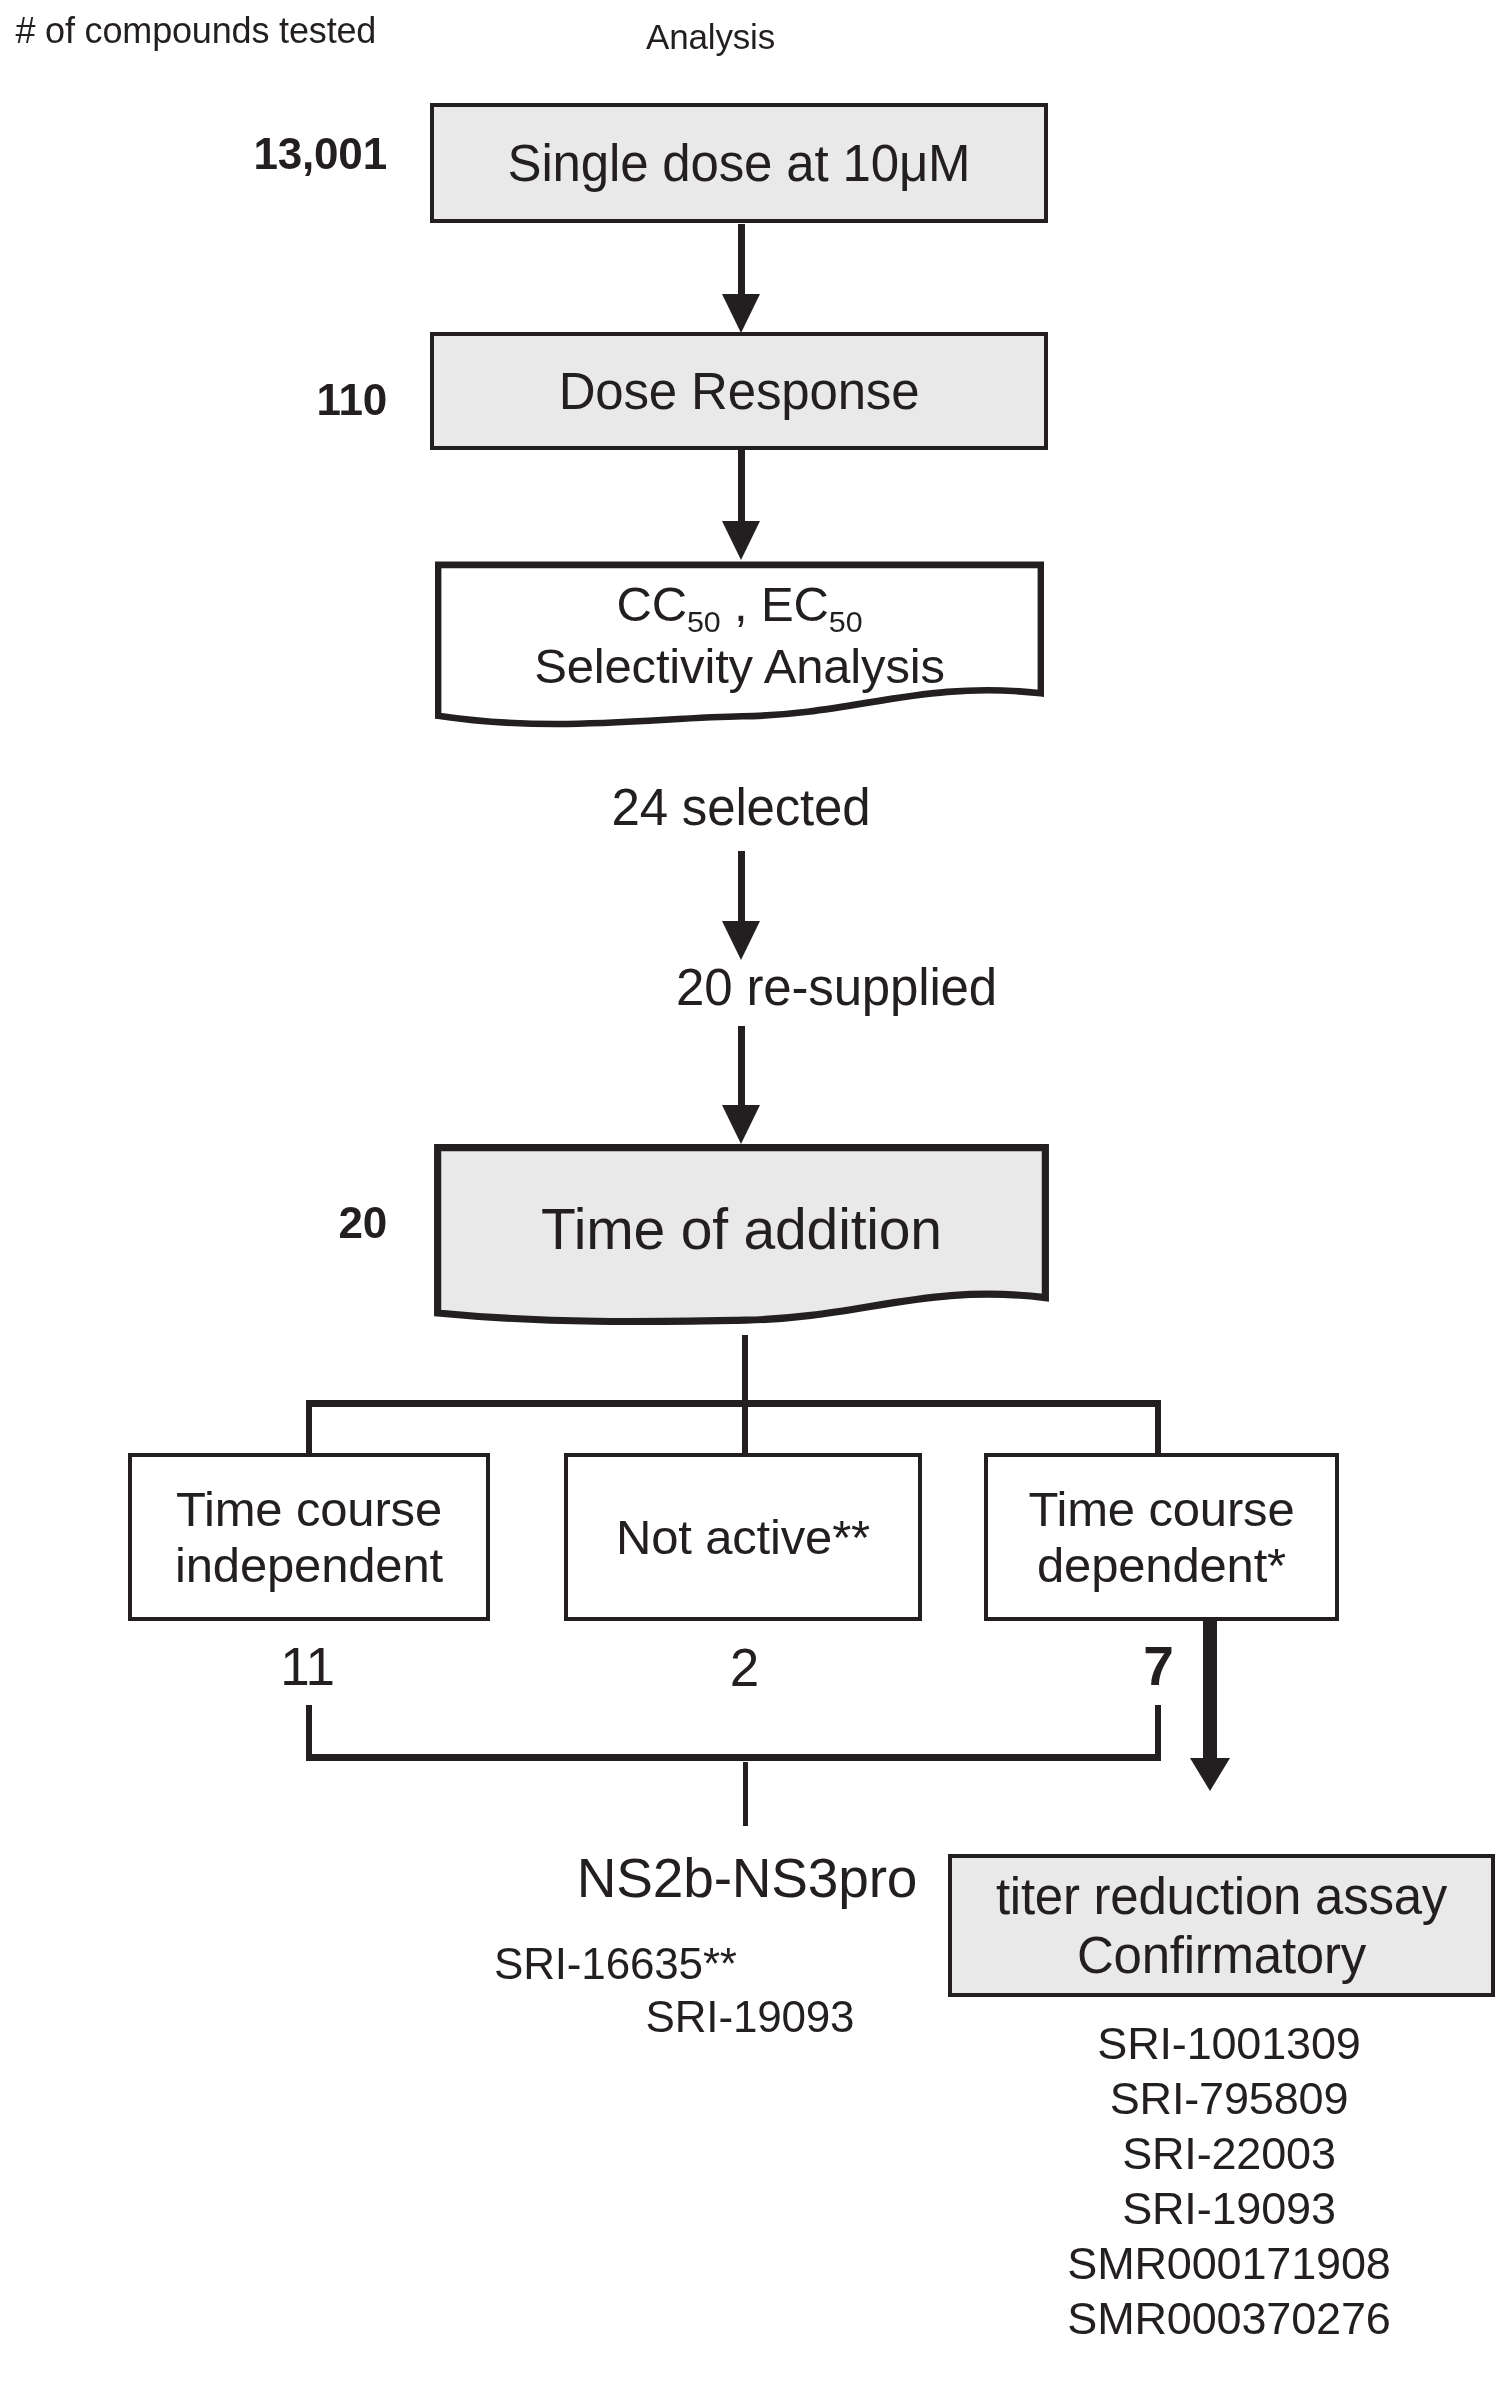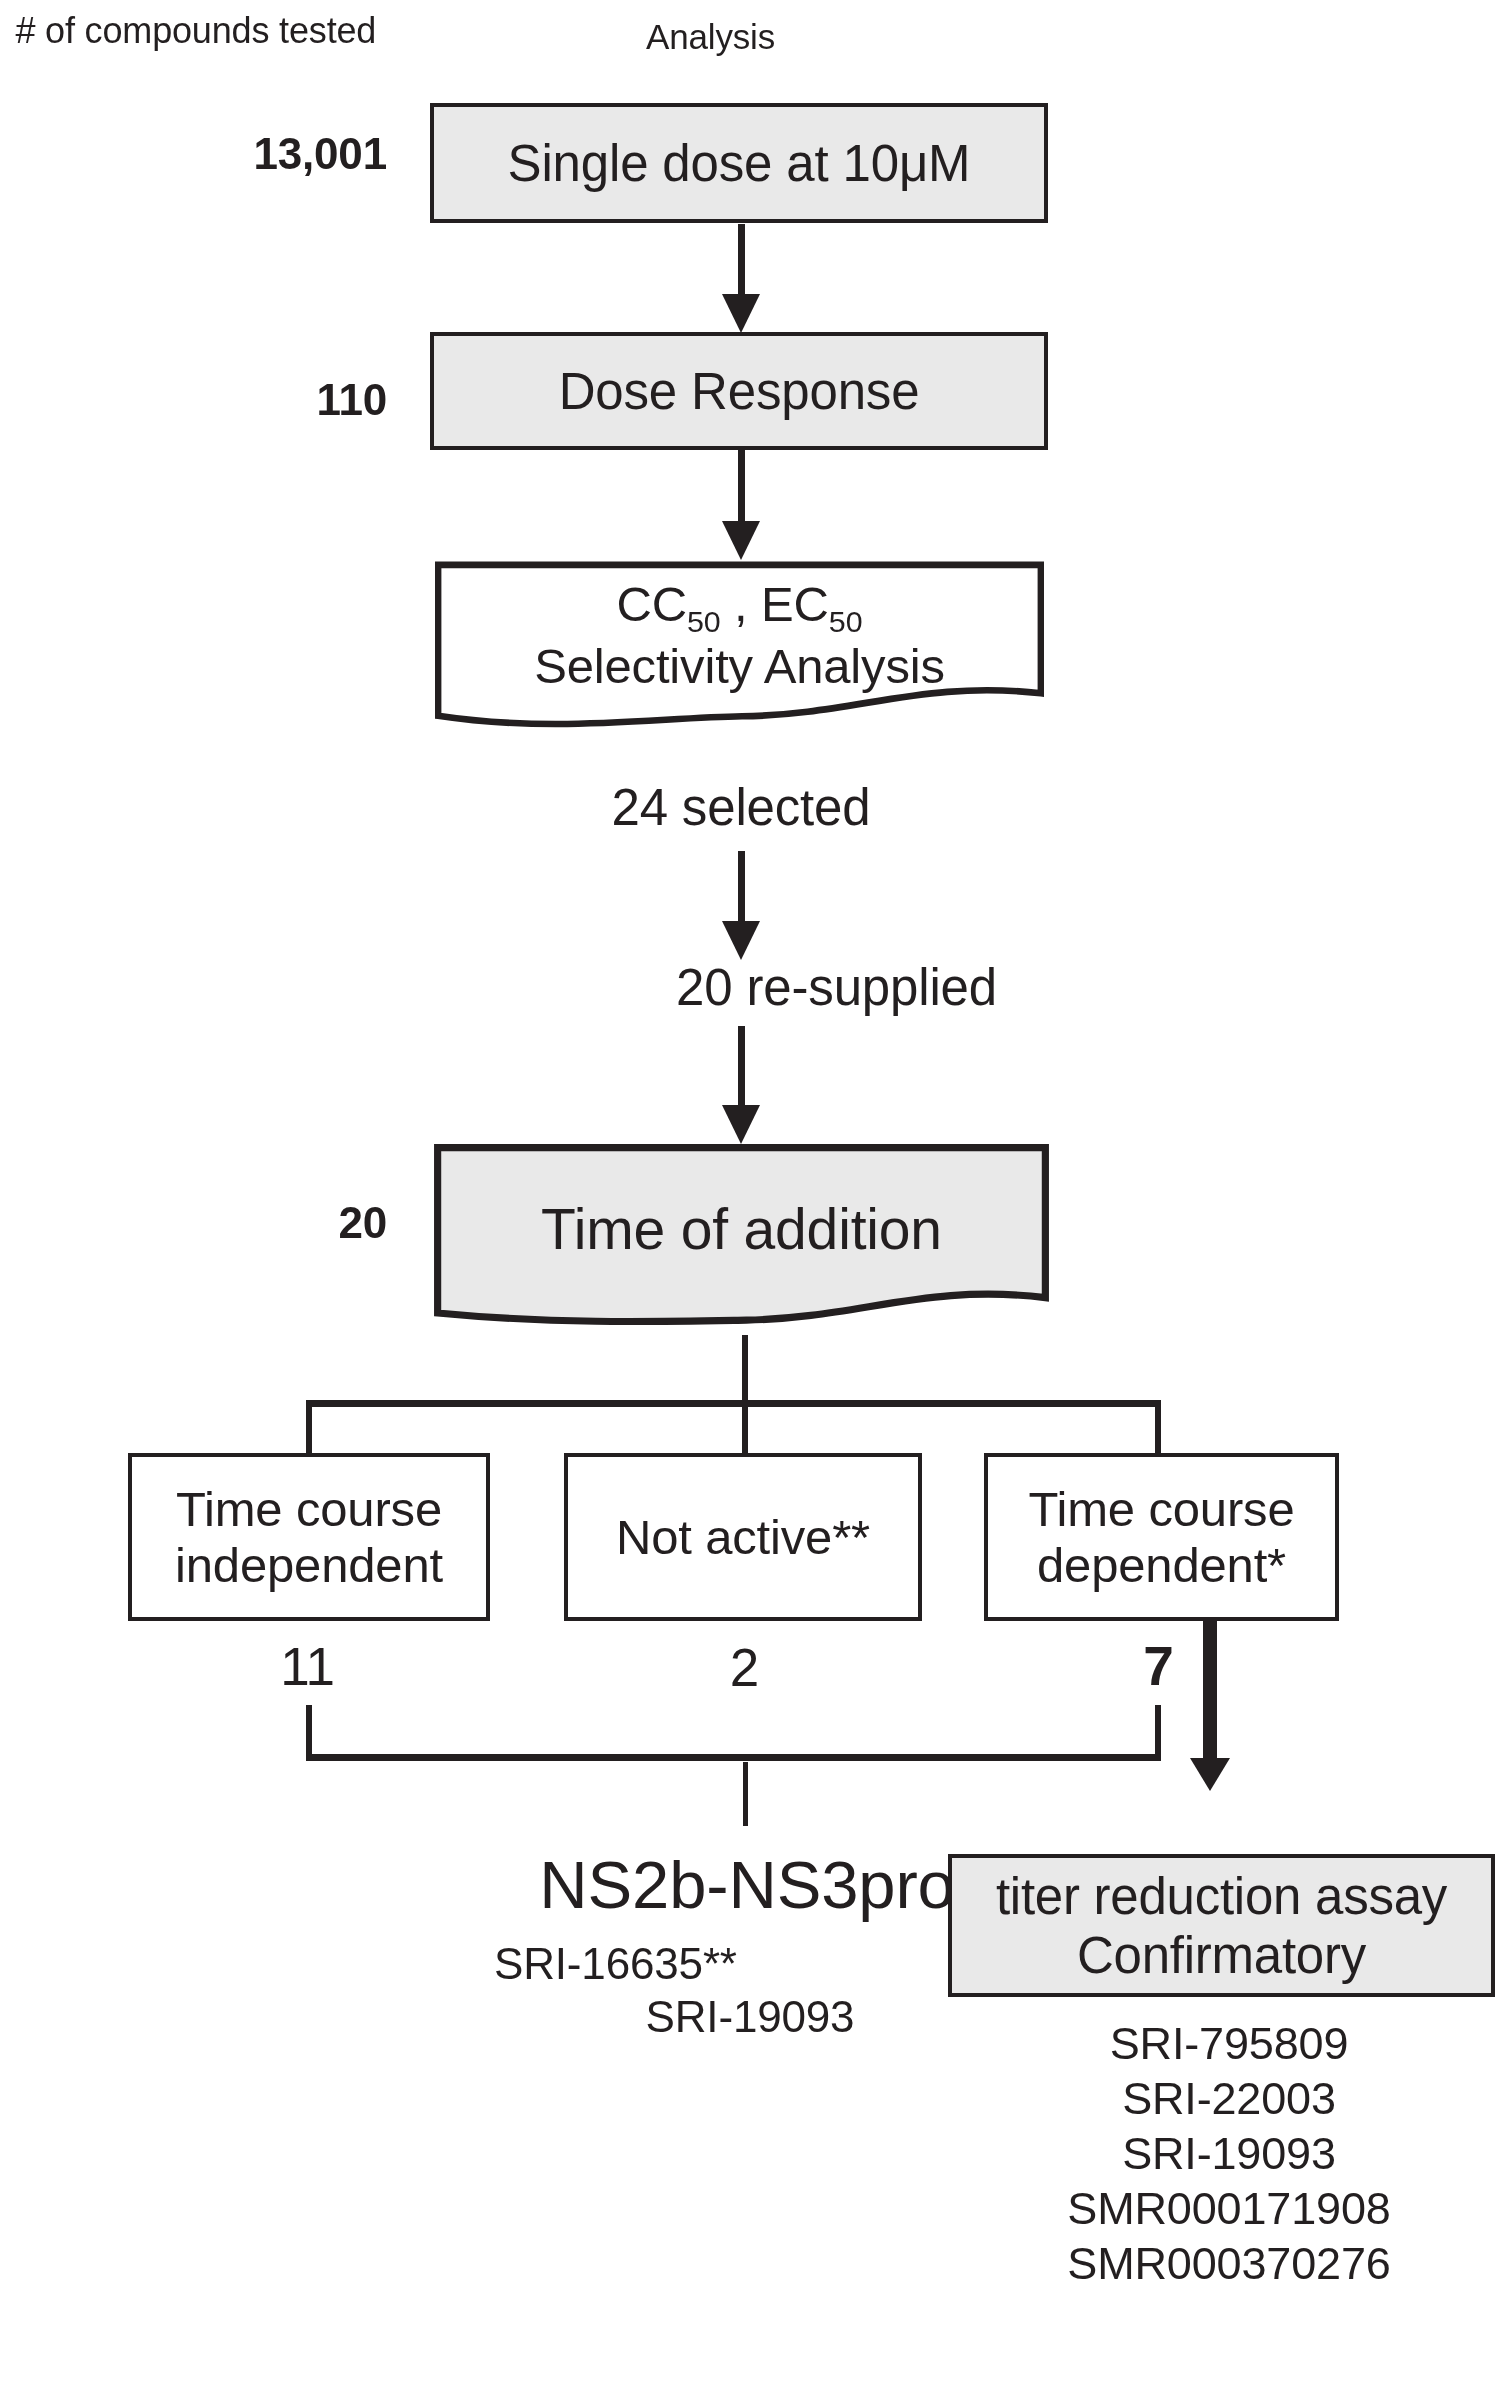--- a/index.html
+++ b/index.html
@@ -104,31 +104,32 @@
 
   <div class="line" style="left:306px;top:1705px;width:6.1px;height:50px;"></div>
   <div class="line" style="left:1155px;top:1705px;width:6.1px;height:50px;"></div>
   <div class="line" style="left:306px;top:1754px;width:855px;height:7.2px;"></div>
   <div class="line" style="left:743px;top:1762px;width:5.1px;height:64px;"></div>
 
   <div class="shaft" style="left:1203px;top:1621px;width:14px;height:137px;"></div>
   <div class="ahead" style="left:1190px;top:1758px;border-width:33px 20px 0 20px;"></div>
 
   <div class="abs" style="left:491px;top:1846px;width:512px;text-align:center;">
-    <div style="font-size:67px;">NS2b-NS3pro</div>
+    <div style="font-size:55px;">NS2b-NS3pro</div>
   </div>
   <div class="abs" style="left:494px;top:1939px;width:512px;text-align:left;font-size:44px;">SRI-16635**</div>
   <div class="abs" style="left:494px;top:1992px;width:512px;text-align:center;font-size:44px;">SRI-19093</div>
 
   <div class="abs procbox ctr" style="left:948px;top:1854px;width:547px;height:143px;flex-direction:column;letter-spacing:-0.03em;">
     <div style="font-size:51px;white-space:nowrap;">titer reduction assay</div>
     <div style="font-size:51px;">Confirmatory</div>
   </div>
 
   <div class="abs" style="left:973px;top:2016px;width:512px;">
+    <div class="smalllist">SRI-1001309</div>
     <div class="smalllist">SRI-795809</div>
     <div class="smalllist">SRI-22003</div>
     <div class="smalllist">SRI-19093</div>
     <div class="smalllist">SMR000171908</div>
     <div class="smalllist">SMR000370276</div>
   </div>
 
 </div>
 
 

